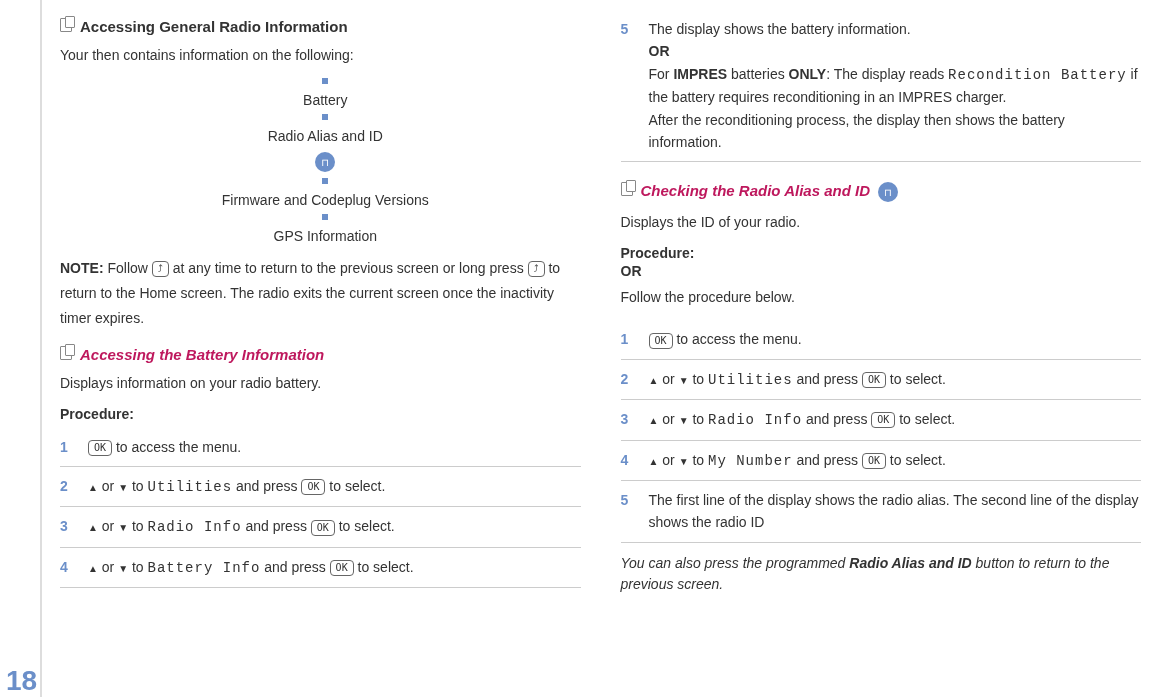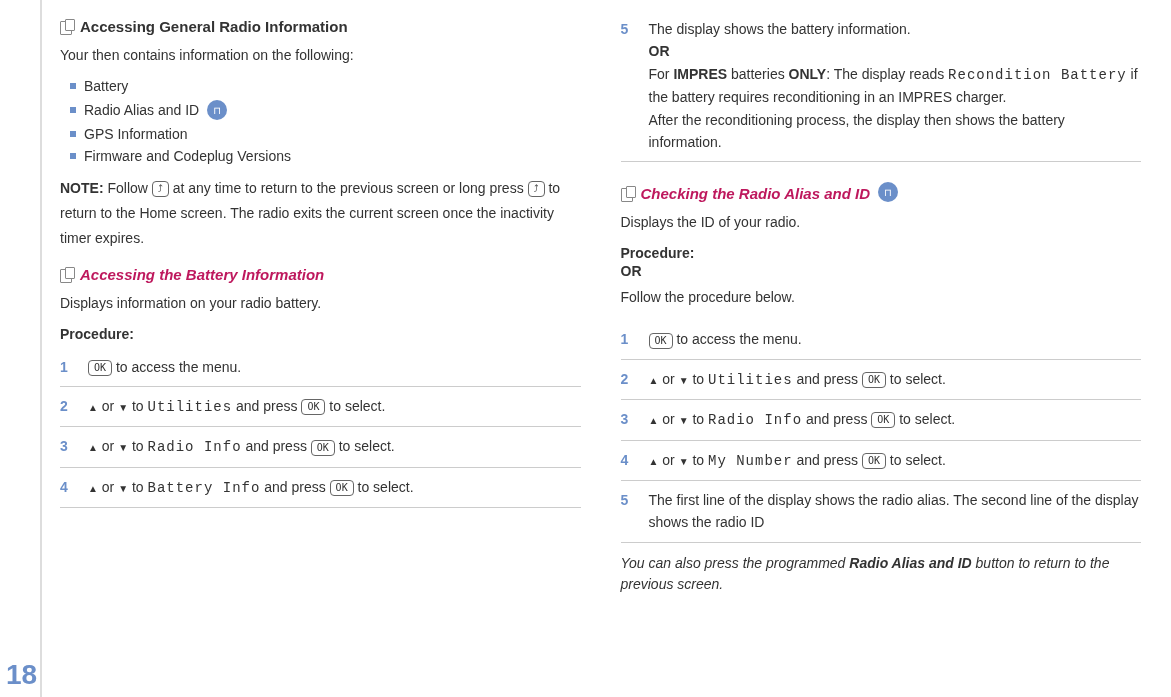--- a/index.html
+++ b/index.html
@@ -10,21 +10,21 @@
     width: 1171px;
     height: 697px;
     padding: 10px 30px 10px 60px;
     position: relative;
     background: #fff;
   }
   .columns { display: flex; gap: 40px; }
   .col { flex: 1; }
   .section-header {
     display: flex;
-    align-items: flex-end;
+    align-items: flex-start;
     gap: 8px;
     margin: 8px 0 10px 0;
   }
   .page-icon {
     width: 12px; height: 14px;
     border: 1px solid #888;
     border-radius: 1px;
     position: relative;
   }
   .page-icon::after {
@@ -33,21 +33,21 @@
     width: 8px; height: 10px;
     border: 1px solid #888;
     border-radius: 1px;
     left: 4px; top: -3px;
     background: #fff;
   }
   h2 { font-size: 15px; font-weight: bold; font-style: normal; color: #333; display:inline; }
   h3 { font-size: 15px; font-weight: bold; font-style: italic; color: #be185d; display:inline; }
   .body-text { margin: 8px 0 12px 0; line-height: 1.5; }
   .bullet-list { list-style: none; margin: 6px 0 12px 10px; }
-  .bullet-list li { margin: 6px 0; display:flex; align-items:center; gap:8px;}
+  .bullet-list li { margin: 6px 0; display:flex; align-items:center; gap:8px;flex-direction:column;}
   .square-bullet { display:inline-block; width:6px; height:6px; background:#6b8fc9; }
   .mic-icon {
     display:inline-flex; align-items:center; justify-content:center;
     width:20px; height:20px; border-radius:50%;
     background:#6b8fc9; color:#fff; font-size:10px;
     vertical-align:middle;
   }
   .note { margin: 8px 0 14px 0; line-height:1.8; }
   .note-label { font-weight:bold; }
   .btn-key {
@@ -71,21 +71,21 @@
     line-height:1.6;
   }
   .step:last-child { border-bottom:1px solid #ccc; }
   .step-num { color:#6b8fc9; font-weight:bold; width:14px; flex-shrink:0; }
   .arrow-up::before { content:'▲'; font-size:10px; }
   .arrow-down::before { content:'▼'; font-size:10px; }
   .mono { font-family: 'Courier New', monospace; letter-spacing:1px; }
   .footnote { font-style:italic; margin-top:10px; line-height:1.5; }
   .page-number {
     position:absolute;
-    left:6px; bottom:6px;
+    left:6px; bottom:0;
     font-size:28px; font-weight:bold;
     color:#6b8fc9;
   }
   .vertical-bar {
     position:absolute;
     left:40px; top:0; bottom:0;
     width:2px; background:#ddd;
   }
 </style>
 </head>
@@ -109,25 +109,25 @@
           <span class="square-bullet"></span>
           <span>Battery</span>
         </li>
       <li>
           <span class="square-bullet"></span>
           <span>Radio Alias and ID</span> 
           <span class="mic-icon">⊓</span>
         </li>
       <li>
           <span class="square-bullet"></span>
+          <span>Firmware and Codeplug Versions</span>
+        </li>
+      <li>
+          <span class="square-bullet"></span>
           <span>GPS Information</span>
-        </li>
-      <li>
-          <span class="square-bullet"></span>
-          <span>Firmware and Codeplug Versions</span>
         </li>
     </ul>
 
     <div class="note">
       <span class="note-label">NOTE:</span>
       <span>Follow </span>
       <span class="btn-key">⤴</span>
       <span> at any time to return to the previous screen or long press </span>
       <span class="btn-key">⤴</span>
       <span> to return to the Home screen. The radio exits the current screen once the inactivity timer expires.</span>

